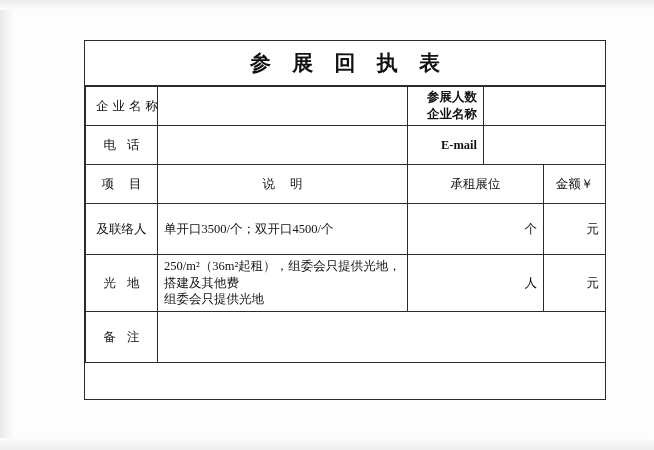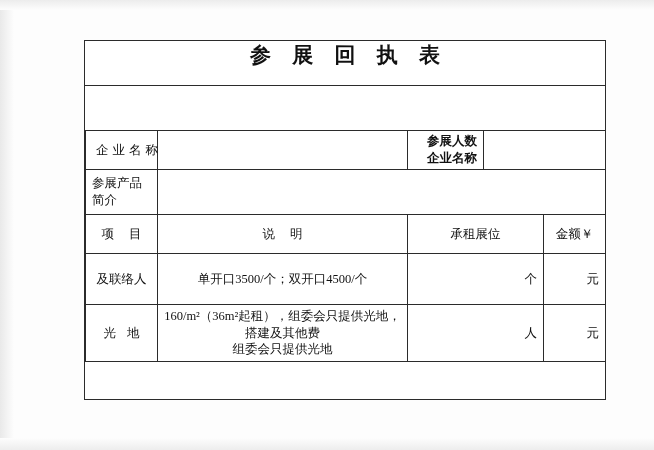--- a/index.html
+++ b/index.html
@@ -48,36 +48,35 @@
     height: 360px;
     border: 1px solid #2b2b2b;
     background: #ffffff;
     box-sizing: border-box;
   }
 
   .title-row {
     height: 44px;
     border-bottom: 1px solid #2b2b2b;
     display: flex;
-    align-items: flex-start;
+    align-items: center;
     justify-content: center;
   }
   .title {
     font-size: 21px;
     font-weight: bold;
     letter-spacing: 8px;
     text-indent: 8px;
     font-family: "Liberation Serif", "DejaVu Serif", serif;
   }
 
   table.form {
     width: 100%;
     border-collapse: collapse;
     table-layout: fixed;
-    margin-top: 44px;
   }
   table.form td {
     border: 1px solid #2b2b2b;
     font-size: 12.5px;
     padding: 2px 6px;
     vertical-align: middle;
     line-height: 1.35;
   }
   .label-cell {
     text-align: center;
@@ -104,21 +103,21 @@
   .hdr {
     text-align: center;
     font-size: 13px;
   }
   .hdr-spread {
     display: inline-block;
     letter-spacing: 6px;
     text-indent: 6px;
   }
   .desc-cell {
-    text-align: center;
+    text-align: left;
     padding-left: 8px;
     font-size: 12.5px;
   }
   .money-cell {
     text-align: right;
     padding-right: 10px;
   }
 </style>
 </head>
 <body>
@@ -149,28 +148,29 @@
           <span class="label-spread">企业名称</span>
         </td>
         <td class="value-cell" style="height:34px"></td>
         <td class="label-center-2line">
           <div>参展人数</div>
           <div>企业名称</div>
         </td>
         <td class="value-cell" colspan="2"></td>
       </tr>
 
-
-      <tr>
-        <td class="label-2line">
-          <div>参展产品</div>
-          <div>简介</div>
-        </td>
-        <td class="value-cell" colspan="4" style="height:40px"></td>
-      </tr>
+      <tr>
+        <td class="label-cell">
+          <span class="label-spread">电 话</span>
+        </td>
+        <td class="value-cell" style="height:34px"></td>
+        <td class="label-center-2line">E-mail</td>
+        <td class="value-cell" colspan="2"></td>
+      </tr>
+
 
       <tr>
         <td class="hdr" style="height:34px">
           <span class="hdr-spread">项 目</span>
         </td>
         <td class="hdr">
           <span class="hdr-spread">说 明</span>
         </td>
         <td class="hdr" colspan="2">承租展位</td>
         <td class="hdr">金额￥</td>
@@ -181,24 +181,30 @@
         <td class="desc-cell">单开口3500/个；双开口4500/个</td>
         <td colspan="2" class="money-cell">个</td>
         <td class="money-cell">元</td>
       </tr>
 
       <tr>
         <td class="label-cell" style="height:52px">
           <span class="label-spread">光 地</span>
         </td>
         <td class="desc-cell">
-          <div>160/m²（36m²起租），组委会只提供光地，搭建及其他费</div>
+          <div>250/m²（36m²起租），组委会只提供光地，搭建及其他费</div>
           <div>组委会只提供光地</div>
         </td>
         <td colspan="2" class="money-cell">人</td>
         <td class="money-cell">元</td>
       </tr>
 
+      <tr>
+        <td class="label-cell" style="height:46px">
+          <span class="label-spread">备 注</span>
+        </td>
+        <td class="value-cell" colspan="4"></td>
+      </tr>
 
     </tbody>
       </table>
   </div>
 </div>
 
 </body></html>

